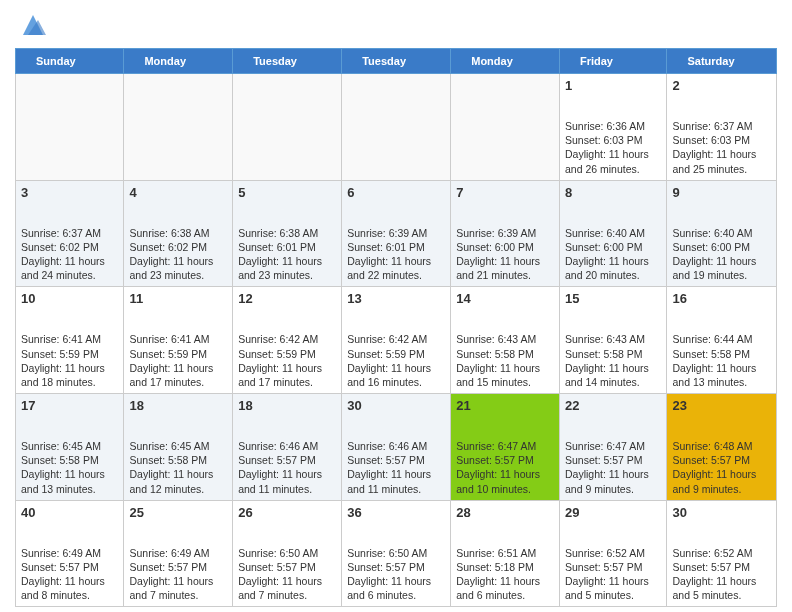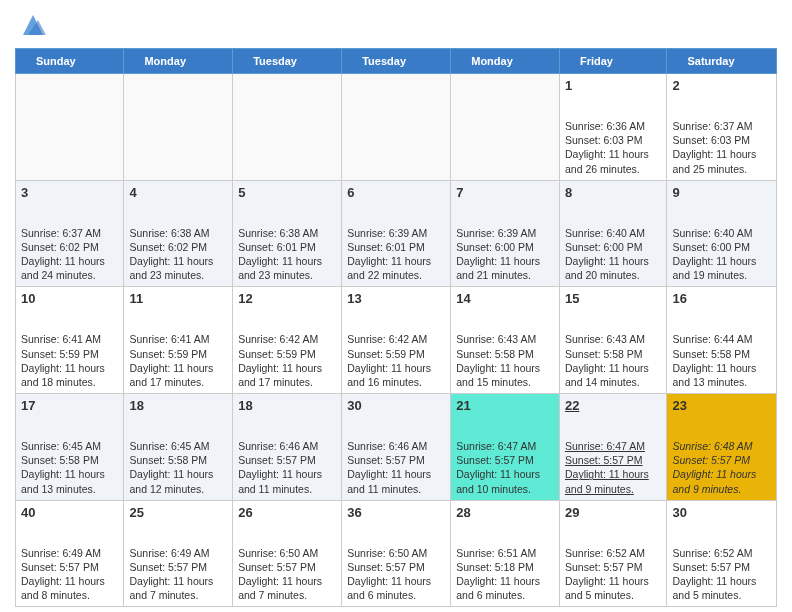--- a/index.html
+++ b/index.html
@@ -256,35 +256,35 @@
             <div class="day-info" style="white-space: pre-line;">Sunrise: 6:46 AM
 Sunset: 5:57 PM
 Daylight: 11 hours and 11 minutes.</div>
           </td>
           <td style="background: rgb(240, 244, 248);">
             <span class="day-number">30</span>
             <div class="day-info" style="white-space: pre-line;">Sunrise: 6:46 AM
 Sunset: 5:57 PM
 Daylight: 11 hours and 11 minutes.</div>
           </td>
-          <td style="background: #5eead4;">
+          <td style="background: #84cc16;">
             <span class="day-number">21</span>
             <div class="day-info" style="white-space: pre-line;">Sunrise: 6:47 AM
 Sunset: 5:57 PM
 Daylight: 11 hours and 10 minutes.</div>
           </td>
-          <td style="background: rgb(240, 244, 248); text-decoration: underline;">
+          <td style="background: rgb(240, 244, 248);">
             <span class="day-number">22</span>
             <div class="day-info" style="white-space: pre-line;">Sunrise: 6:47 AM
 Sunset: 5:57 PM
 Daylight: 11 hours and 9 minutes.</div>
           </td>
           <td style="background: #eab308;">
             <span class="day-number">23</span>
-            <div class="day-info" style="white-space: pre-line; font-style: italic;">Sunrise: 6:48 AM
+            <div class="day-info" style="white-space: pre-line;">Sunrise: 6:48 AM
 Sunset: 5:57 PM
 Daylight: 11 hours and 9 minutes.</div>
           </td>
         </tr>
         <tr>
           <td>
             <span class="day-number">40</span>
             <div class="day-info" style="white-space: pre-line;">Sunrise: 6:49 AM
 Sunset: 5:57 PM
 Daylight: 11 hours and 8 minutes.</div>

